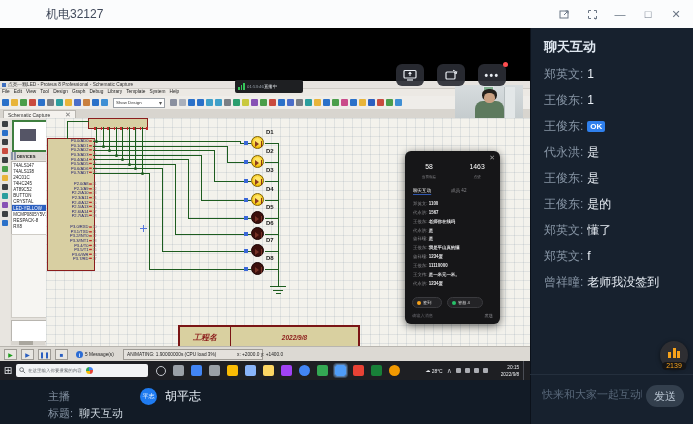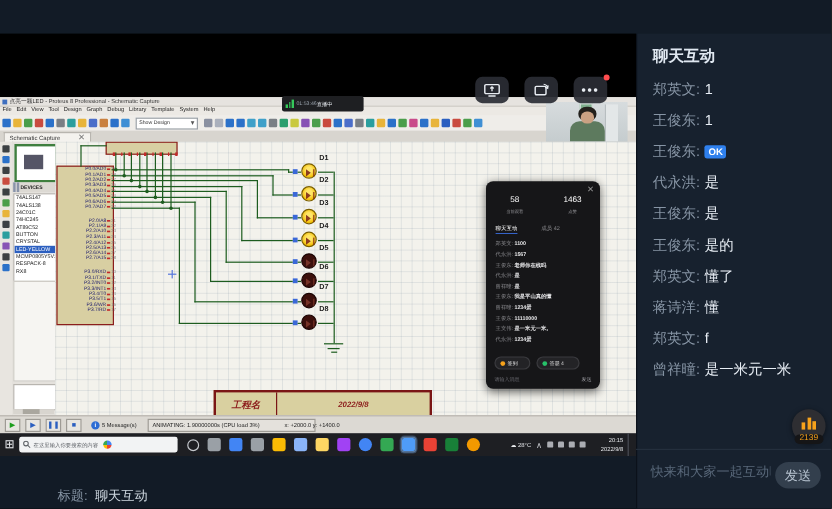--- a/index.html
+++ b/index.html
@@ -178,20 +178,40 @@
   #footer-host .nm{font-size:12px;color:#e6edf4;}
   #footer-title{left:48px;top:406px;display:flex;gap:6px;font-size:11px;}
   #footer-title .lbl{color:#8795a5;}
   #footer-title .val{color:#cfd8e0;}
 </style>
 </head>
 <body>
 
 <div id="app">
 
+  <div id="titlebar" class="abs">
+    <div id="win-title" class="abs">机电32127</div>
+    <div id="win-controls" class="abs">
+      <span class="wc">
+        <svg width="11" height="11" viewBox="0 0 11 11">
+            <rect x="1" y="2" width="8" height="7" fill="none" stroke="#6b7685" stroke-width="1"></rect>
+            <path d="M5 6 L9 2 M6.5 2 H9 V4.5" stroke="#6b7685" stroke-width="1" fill="none"></path>
+          </svg>
+      </span>
+      <span class="wc">
+        <svg width="11" height="11" viewBox="0 0 11 11">
+            <path d="M1.5 4 V1.5 H4 M7 1.5 H9.5 V4 M9.5 7 V9.5 H7 M4 9.5 H1.5 V7" fill="none" stroke="#6b7685" stroke-width="1"></path>
+            <path d="M7.5 8.5 l1.5 1.5 M8 10 h1.2 v-1.2" stroke="#6b7685" stroke-width="0.8" fill="none"></path>
+          </svg>
+      </span>
+      <span class="wc">—</span>
+      <span class="wc">□</span>
+      <span class="wc">✕</span>
+    </div>
+  </div>
 
   <div id="video" class="abs">
 
     <div id="proteus" class="abs">
       <div id="p-title" class="abs">
         <span class="ticon"></span>
         <span class="tt sh">点亮一颗LED - Proteus 8 Professional - Schematic Capture</span>
       </div>
       <div id="p-menu" class="abs sh">
 
@@ -732,49 +752,50 @@
         <div class="cmsg">
           <span class="n">王俊东:</span>
           <span class="t">是的</span>
         </div>
 
         <div class="cmsg">
           <span class="n">郑英文:</span>
           <span class="t">懂了</span>
         </div>
 
-        <div class="cmsg">
-          <span class="n">蒋诗洋:</span>
-          <span class="t">懂</span>
-        </div>
 
         <div class="cmsg">
           <span class="n">郑英文:</span>
           <span class="t">f</span>
         </div>
 
         <div class="cmsg">
           <span class="n">曾祥曈:</span>
-          <span class="t">是一米元一米</span>
+          <span class="t">老师我没签到</span>
         </div>
       </div>
   </div>
 
   <div id="gift" class="abs">
     <span class="bars">
         <i style="height:6px"></i>
         <i style="height:10px"></i>
         <i style="height:7px"></i>
       </span>
     <span class="cnt">2139</span>
   </div>
 
   <div id="chat-input-area" class="abs">
     <input id="chat-input" type="text" placeholder="快来和大家一起互动吧" style="">
     <button id="send-btn">发送</button>
   </div>
 
+  <div id="footer-host" class="abs">
+    <span class="lbl">主播</span>
+    <span id="avatar">平志</span>
+    <span class="nm">胡平志</span>
+  </div>
   <div id="footer-title" class="abs">
     <span class="lbl">标题:</span>
     <span class="val">聊天互动</span>
   </div>
 
 </div>
 
 </body></html>

